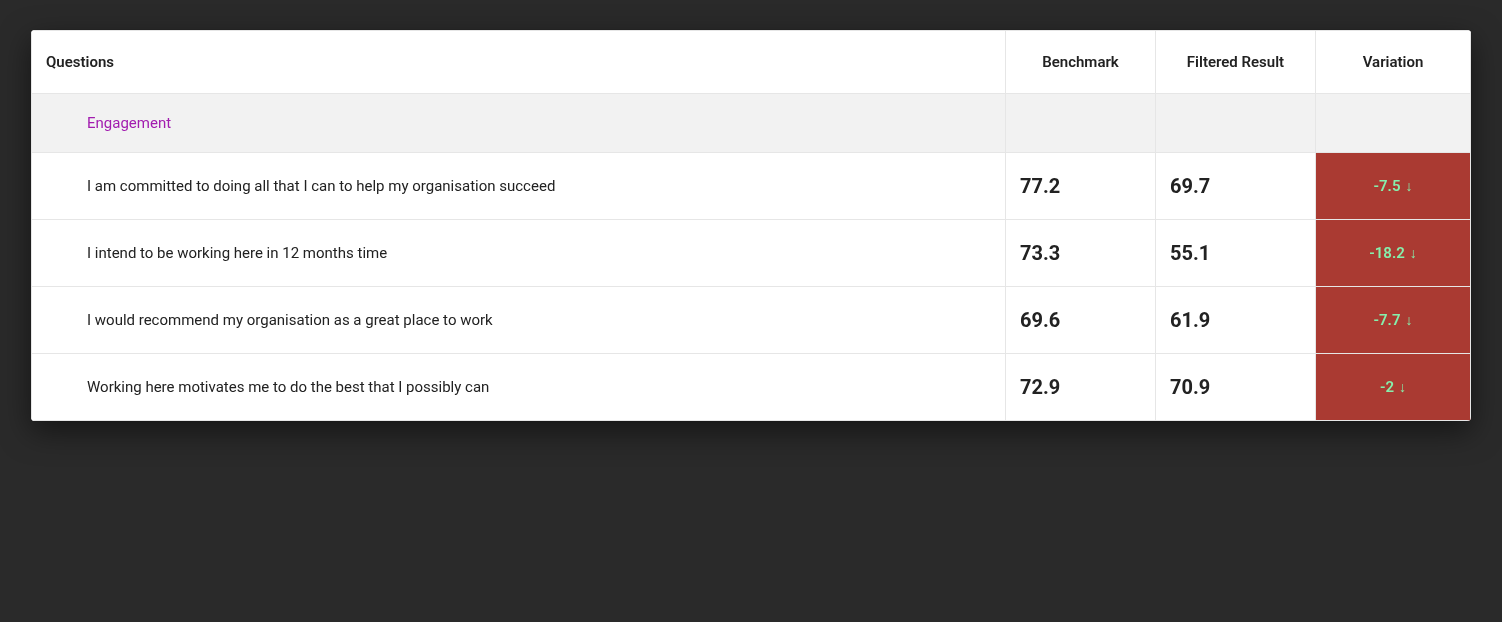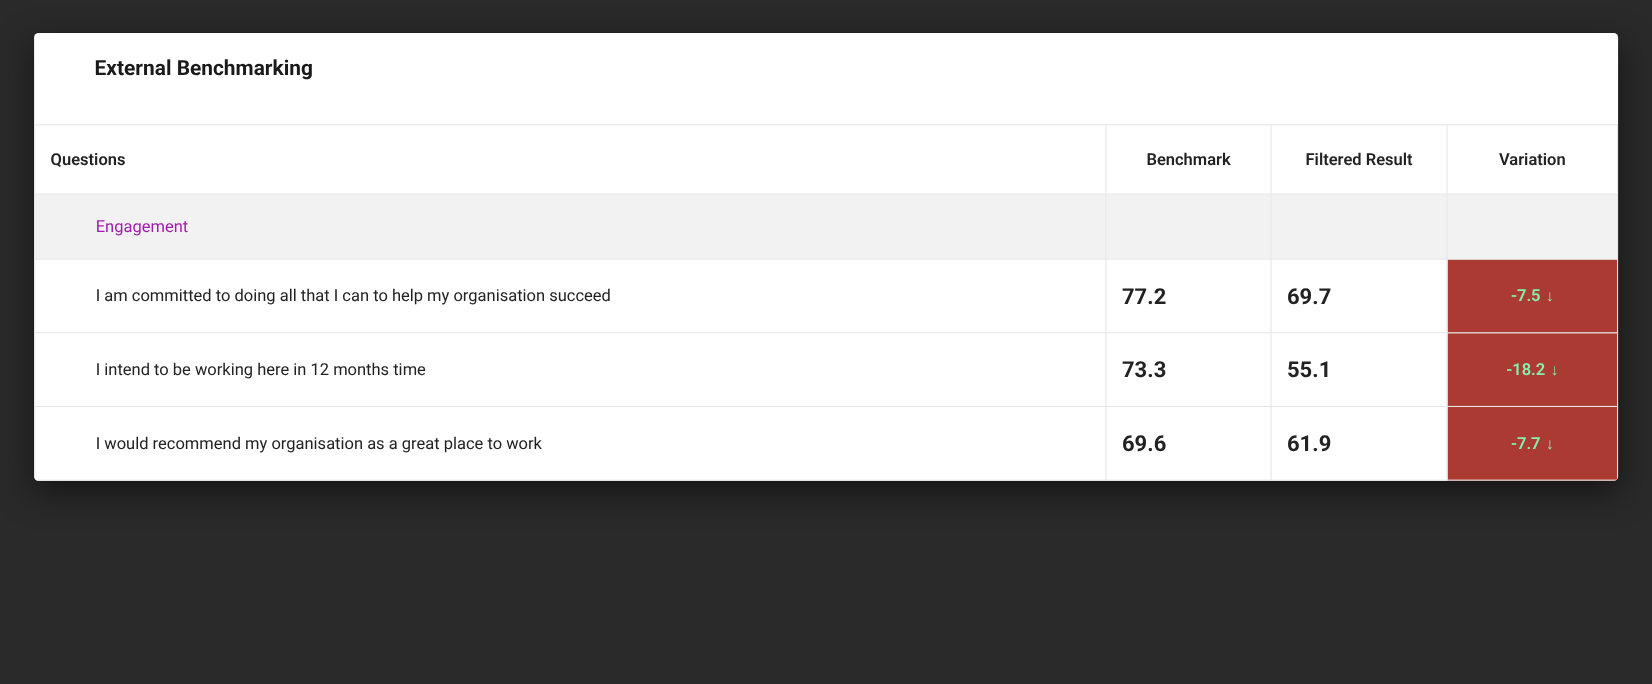--- a/index.html
+++ b/index.html
@@ -84,21 +84,20 @@
     .variation-cell .arrow {
       margin-left: 5px;
       font-size: 14px;
       font-weight: 400;
     }
   </style>
 </head>
 <body>
 
 <div class="panel">
-  <h2 class="panel-title">External Benchmarking</h2>
 
   <table>
     <colgroup>
       <col class="col-q">
       <col class="col-b">
       <col class="col-f">
       <col class="col-v">
     </colgroup>
     <thead>
       <tr>
@@ -137,16 +136,24 @@
 
       <tr class="data-row">
         <td class="q-cell">I would recommend my organisation as a great place to work</td>
         <td class="num-cell">69.6</td>
         <td class="num-cell">61.9</td>
         <td class="variation-cell">
           <span>-7.7</span><span class="arrow">↓</span>
         </td>
       </tr>
 
+      <tr class="data-row">
+        <td class="q-cell">Working here motivates me to do the best that I possibly can</td>
+        <td class="num-cell">72.9</td>
+        <td class="num-cell">70.9</td>
+        <td class="variation-cell">
+          <span>-2</span><span class="arrow">↓</span>
+        </td>
+      </tr>
 
     </tbody>
   </table>
 </div>
 
 </body></html>

